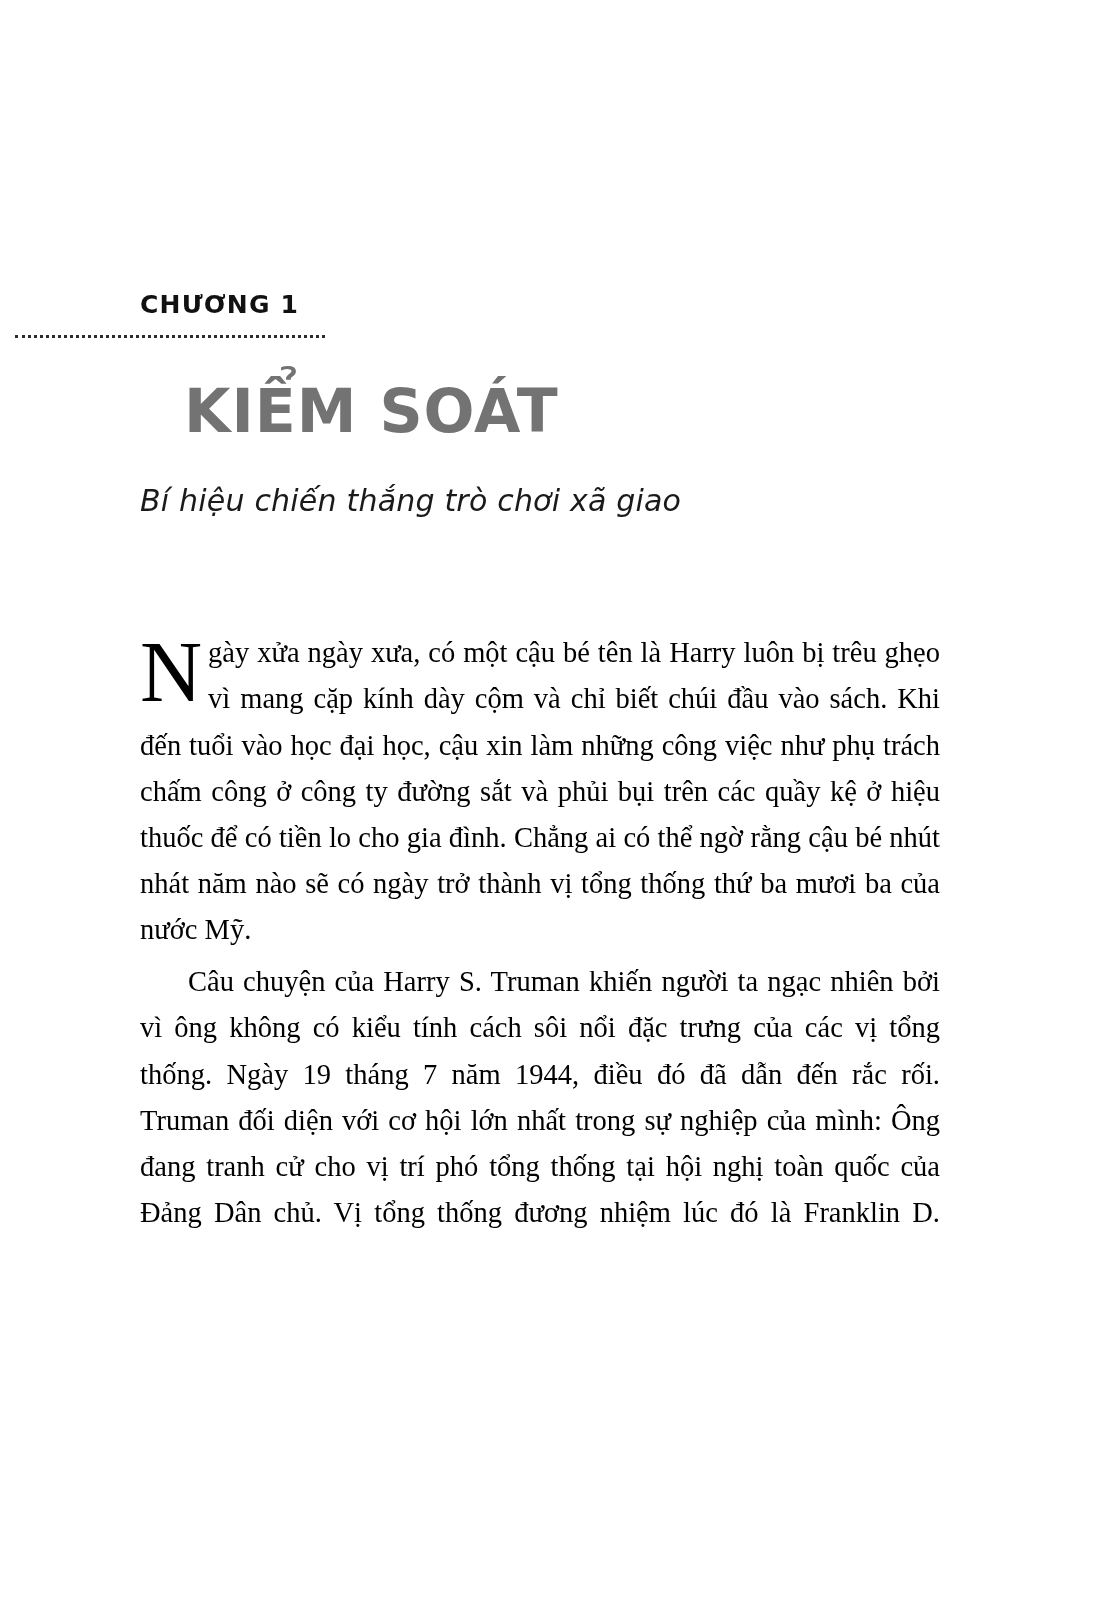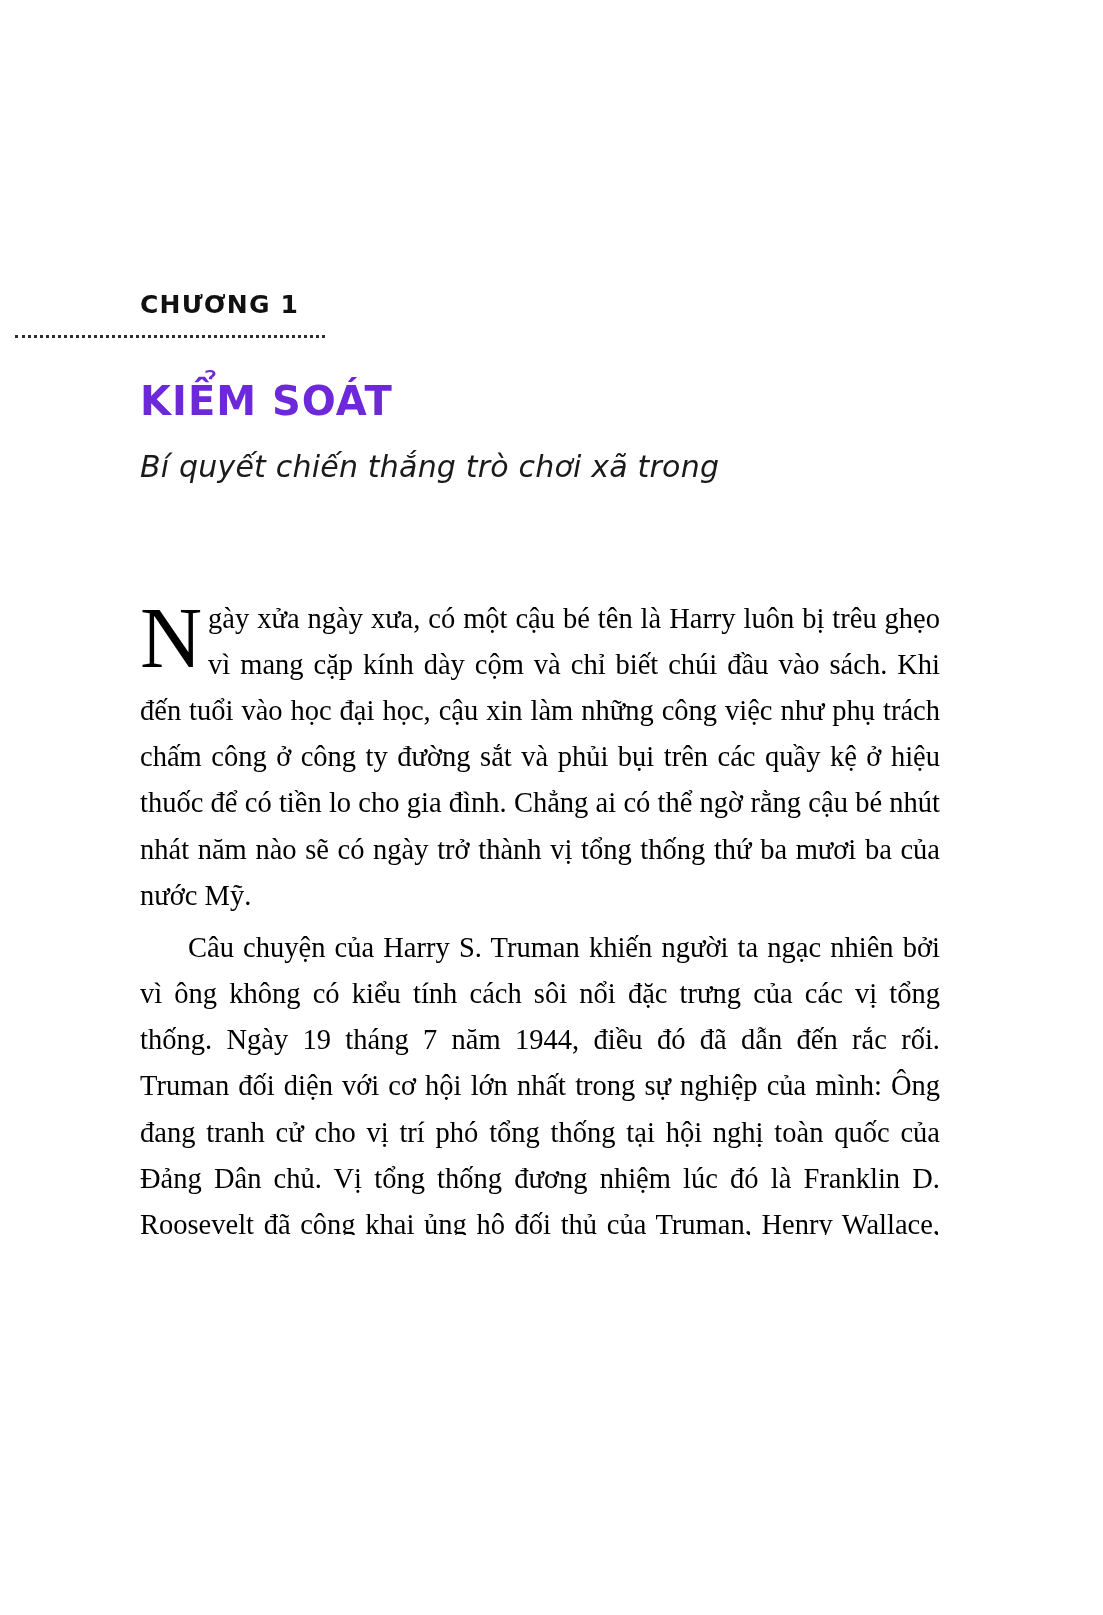--- a/index.html
+++ b/index.html
@@ -34,25 +34,26 @@
   .dotted-rule {
     margin-top: 18px;
     margin-left: -125px;
     width: 310px;
     height: 0;
     border-top: 3px dotted #2c2c2c;
   }
   .chapter-title {
     font-family: "DejaVu Sans", sans-serif;
     font-weight: bold;
-    font-size: 40px;
+    font-size: 60px;
     letter-spacing: 1px;
-    color: #6d28d9;
+    color: #737373;
     margin-top: 42px;
     line-height: 1.05;
+    margin-left: 44px;
   }
   .chapter-subtitle {
     font-family: "DejaVu Sans", sans-serif;
     font-style: italic;
     font-size: 30px;
     color: #1a1a1a;
     margin-top: 18px;
     letter-spacing: 0.2px;
   }
   .body-block {
@@ -89,21 +90,21 @@
 
 <div class="page">
   <div class="content">
 
     <div class="chapter-label">CHƯƠNG 1</div>
 
     <div class="dotted-rule"></div>
 
     <h1 class="chapter-title">KIỂM SOÁT</h1>
 
-    <div class="chapter-subtitle">Bí quyết chiến thắng trò chơi xã trong</div>
+    <div class="chapter-subtitle">Bí hiệu chiến thắng trò chơi xã giao</div>
 
     <div class="body-block">
 
       <p class="para first-para">
         <span class="dropcap">N</span><span>gày xửa ngày xưa, có một cậu bé tên là Harry luôn bị trêu ghẹo vì mang cặp kính dày cộm và chỉ biết chúi đầu vào sách. Khi đến tuổi vào học đại học, cậu xin làm những công việc như phụ trách chấm công ở công ty đường sắt và phủi bụi trên các quầy kệ ở hiệu thuốc để có tiền lo cho gia đình. Chẳng ai có thể ngờ rằng cậu bé nhút nhát năm nào sẽ có ngày trở thành vị tổng thống thứ ba mươi ba của nước Mỹ.</span>
       </p>
 
       <p class="para">Câu chuyện của Harry S. Truman khiến người ta ngạc nhiên bởi vì ông không có kiểu tính cách sôi nổi đặc trưng của các vị tổng thống. Ngày 19 tháng 7 năm 1944, điều đó đã dẫn đến rắc rối. Truman đối diện với cơ hội lớn nhất trong sự nghiệp của mình: Ông đang tranh cử cho vị trí phó tổng thống tại hội nghị toàn quốc của Đảng Dân chủ. Vị tổng thống đương nhiệm lúc đó là Franklin D. Roosevelt đã công khai ủng hộ đối thủ của Truman, Henry Wallace, một thiên tài về diễn thuyết và là đương kim phó tổng thống.</p>
 
 

